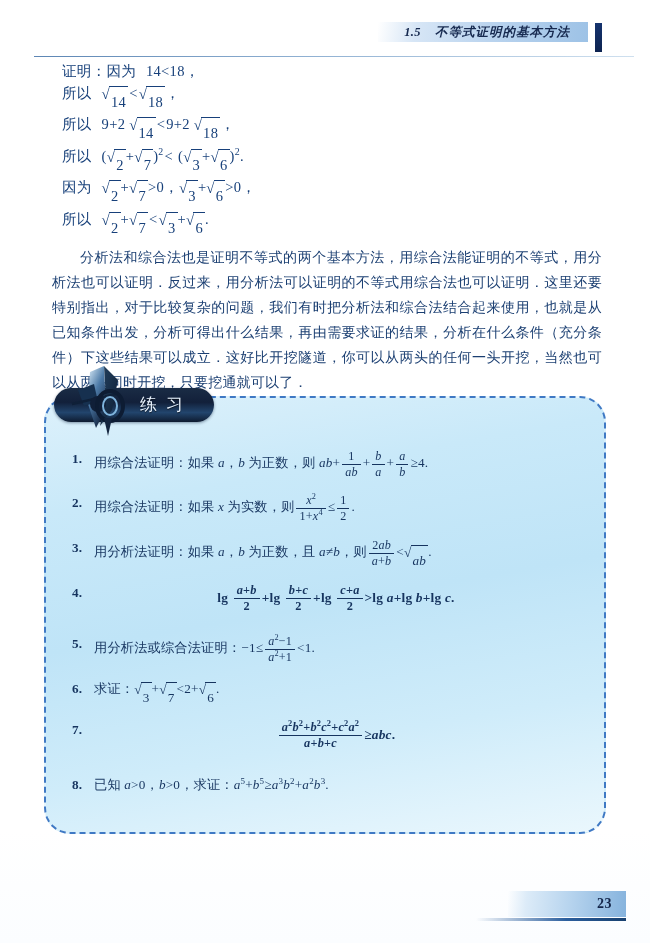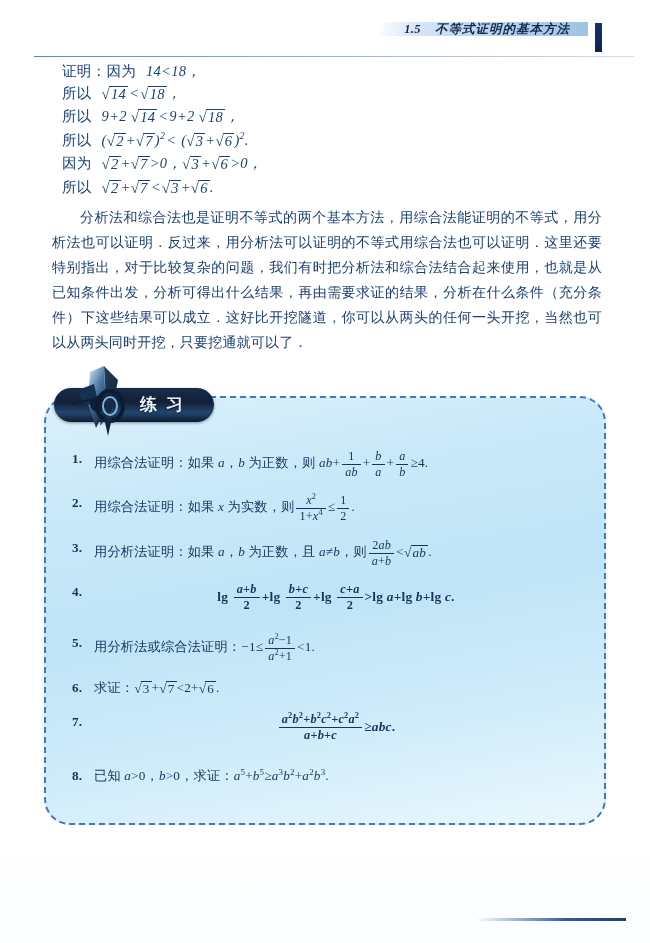--- a/index.html
+++ b/index.html
@@ -16,21 +16,21 @@
   .page {
     position: absolute; inset: 0;
     background: linear-gradient(180deg,#ffffff 0%,#ffffff 88%,#fbfdff 100%);
   }
 
   
   .header-band {
     position: absolute; left: 0; top: 22px; width: 650px; height: 32px;
   }
   .header-plate {
-    position: absolute; right: 62px; top: 0; height: 14px;
+    position: absolute; right: 62px; top: 0; height: 20px;
     padding: 0 18px 0 26px;
     display: flex; align-items: center; gap: 14px;
     background: linear-gradient(100deg, rgba(255,255,255,0) 0%, #d7e6f6 18%, #b9d3ee 55%, #9dc2e6 100%);
     color: #16294f;
     font-weight: bold; font-style: italic;
     font-size: 12.5px; letter-spacing: .4px;
     white-space: nowrap;
   }
   .header-num { font-style: italic; }
   .header-title { font-style: italic; letter-spacing: 1px; }
@@ -48,21 +48,21 @@
   .body-area { position: absolute; left: 0; top: 64px; width: 650px; }
 
   .proof-line {
     display: flex; align-items: baseline;
     font-size: 14.5px; line-height: 1.0;
     margin: 0 0 7px 0; padding-left: 62px;
     color: #17407a;
     letter-spacing: .3px;
   }
   .proof-lead { min-width: 0; white-space: nowrap; }
-  .proof-body { margin-left: 10px; white-space: nowrap; font-style: italic; }
+  .proof-body { margin-left: 10px; white-space: nowrap; }
 
   .para {
     font-size: 14px; line-height: 25px;
     margin: 8px 8px 0 0;
     padding: 0 40px 0 52px;
     text-align: justify;
     text-indent: 28px;
     color: #1b3f72;
     letter-spacing: .2px;
   }
@@ -71,21 +71,21 @@
   .mi { font-family: "Liberation Serif", serif; font-style: italic; }
   .op { padding: 0 1px; }
   .sqrt { display: inline-flex; align-items: stretch; white-space: nowrap; }
   .sqrt > .rad {
     font-size: 1.02em; line-height: 1;
     transform: translateY(1px);
     margin-right: -1px;
   }
   .sqrt > .rcontent {
     border-top: 1px solid currentColor;
-    padding: 0 2px 0 2px;
+    padding: 8px 2px 0 2px;
     line-height: 1.08;
   }
   sup.ex { font-size: .68em; vertical-align: super; line-height: 0; }
 
   .frac {
     display: inline-flex; flex-direction: column;
     vertical-align: middle; text-align: center;
     margin: 0 2px; line-height: 1.05;
   }
   .frac > .num { border-bottom: 1.1px solid currentColor; padding: 0 3px 1px; }
@@ -110,21 +110,21 @@
   .badge-pill {
     position: absolute; left: 12px; top: 22px;
     width: 160px; height: 34px;
     border-radius: 18px;
     background: linear-gradient(180deg,#1a2c45 0%, #12203a 42%, #22456d 72%, #0e1b30 100%);
     box-shadow: 0 1px 3px rgba(10,30,60,.45);
   }
   .badge-text {
     position: absolute; left: 78px; top: 27px;
     width: 92px; text-align: center;
-    color: #eaf4ff; font-weight: bold;
+    color: #eaf4ff; font-weight: normal;
     font-size: 17px; letter-spacing: 9px;
     text-shadow: 0 1px 1px rgba(0,0,0,.6);
     z-index: 4; pointer-events: none;
   }
   .badge-art { position: absolute; left: 0; top: -6px; z-index: 3; }
 
   .ex-list { margin: 0; padding: 0; list-style: none; }
   .ex-item {
     font-size: 13.2px; line-height: 1.35;
     color: #16345f;
@@ -400,16 +400,19 @@
         <li class="ex-item">
           <span class="ex-num">8.</span>
           <span class="ex-text">已知&nbsp;<span class="mi">a</span>&gt;0，<span class="mi">b</span>&gt;0，求证：<span class="mi">a</span><sup class="ex">5</sup>+<span class="mi">b</span><sup class="ex">5</sup>≥<span class="mi">a</span><sup class="ex">3</sup><span class="mi">b</span><sup class="ex">2</sup>+<span class="mi">a</span><sup class="ex">2</sup><span class="mi">b</span><sup class="ex">3</sup>.</span>
         </li>
 
       </ul>
     </div>
   </div>
 
   <div class="footer">
+    <div class="folio-plate">
+      <span class="folio-num">23</span>
+    </div>
     <div class="folio-rule"></div>
   </div>
 
 </div>
 
 </body></html>

